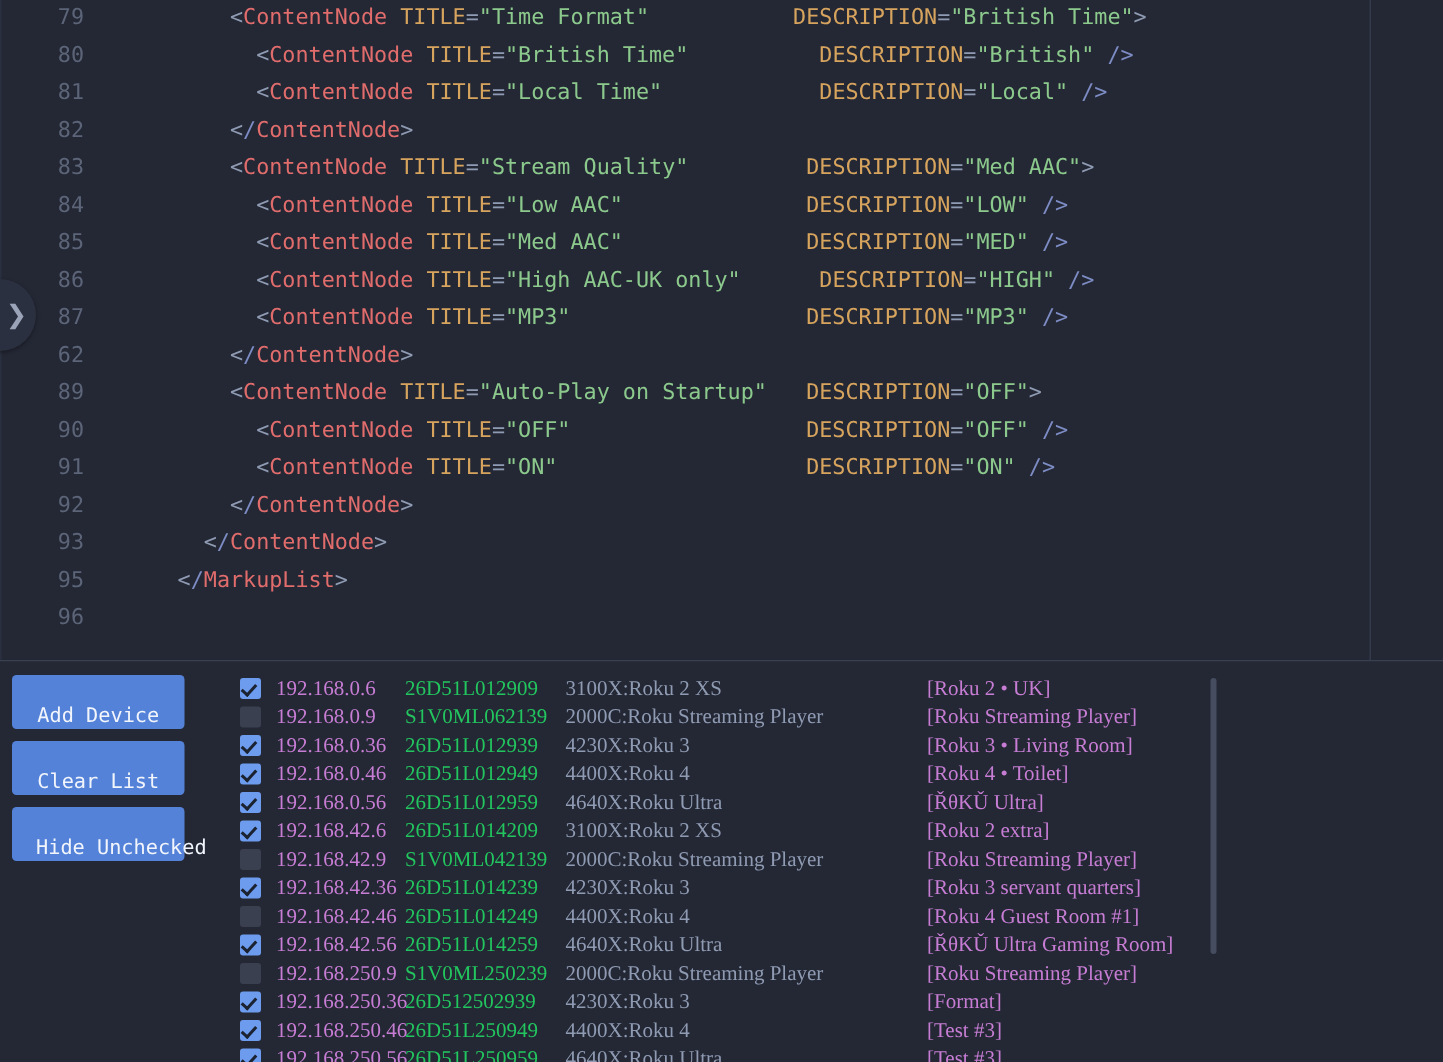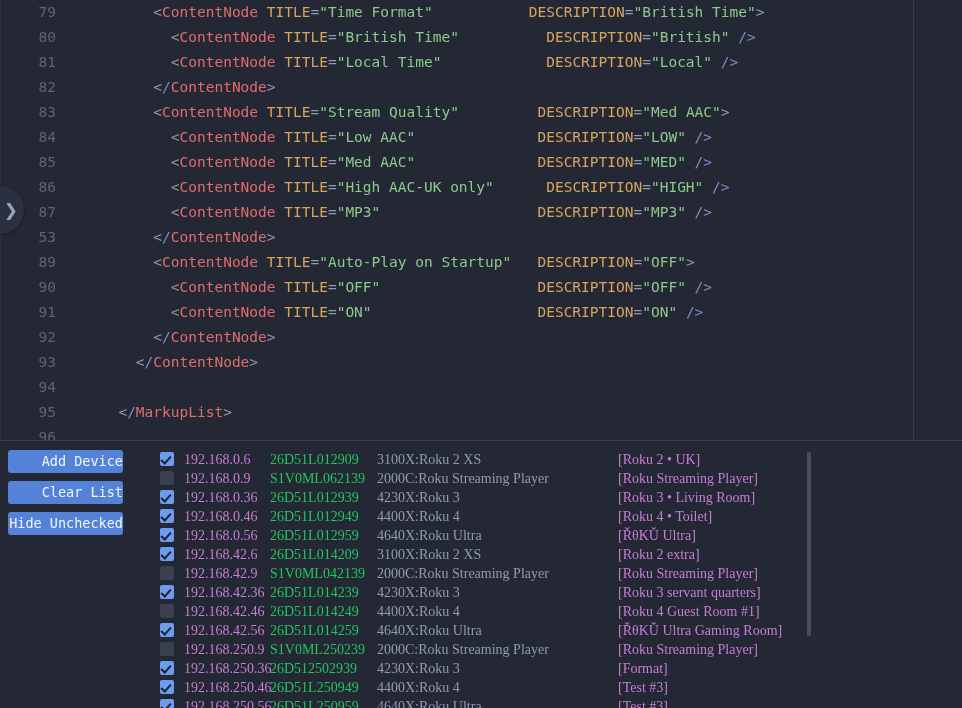--- a/index.html
+++ b/index.html
@@ -120,31 +120,31 @@
 
   #btn-column {
     position: absolute;
     left: 8px;
     top: 9px;
     width: 140px;
   }
   .panel-btn {
     display: block;
     width: 115px;
-    height: 23px;
+    height: 36px;
     margin-bottom: 8px;
     background: #5382d8;
     color: #f2f5fb;
     border: none;
     border-radius: 3px;
     font-family: "DejaVu Sans Mono", "Liberation Mono", monospace;
     font-size: 13.5px;
     line-height: 23px;
-    text-align: right;
-    padding: 0;
+    text-align: center;
+    padding: 16px;
     cursor: pointer;
     white-space: nowrap;
     letter-spacing: 0px;
   }
 
   #device-list {
     position: absolute;
     left: 160px;
     top: 9px;
     width: 650px;
@@ -235,27 +235,26 @@
     <div id="code-lines">
         <div class="code-line"><span class="ln">79</span><span class="code-text"><span>          </span><span class="tok-punct">&lt;</span><span class="tok-tag">ContentNode</span><span class="tok-punct"> </span><span class="tok-attr">TITLE</span><span class="tok-eq">=</span><span class="tok-str">"Time Format"</span><span class="tok-punct">           </span><span class="tok-attr">DESCRIPTION</span><span class="tok-eq">=</span><span class="tok-str">"British Time"</span><span class="tok-punct">&gt;</span></span></div>
         <div class="code-line"><span class="ln">80</span><span class="code-text"><span>            </span><span class="tok-punct">&lt;</span><span class="tok-tag">ContentNode</span><span class="tok-punct"> </span><span class="tok-attr">TITLE</span><span class="tok-eq">=</span><span class="tok-str">"British Time"</span><span class="tok-punct">          </span><span class="tok-attr">DESCRIPTION</span><span class="tok-eq">=</span><span class="tok-str">"British"</span><span class="tok-punct"> </span><span class="tok-slash">/&gt;</span></span></div>
         <div class="code-line"><span class="ln">81</span><span class="code-text"><span>            </span><span class="tok-punct">&lt;</span><span class="tok-tag">ContentNode</span><span class="tok-punct"> </span><span class="tok-attr">TITLE</span><span class="tok-eq">=</span><span class="tok-str">"Local Time"</span><span class="tok-punct">            </span><span class="tok-attr">DESCRIPTION</span><span class="tok-eq">=</span><span class="tok-str">"Local"</span><span class="tok-punct"> </span><span class="tok-slash">/&gt;</span></span></div>
         <div class="code-line"><span class="ln">82</span><span class="code-text"><span>          </span><span class="tok-punct">&lt;</span><span class="tok-slash">/</span><span class="tok-tag">ContentNode</span><span class="tok-punct">&gt;</span></span></div>
         <div class="code-line"><span class="ln">83</span><span class="code-text"><span>          </span><span class="tok-punct">&lt;</span><span class="tok-tag">ContentNode</span><span class="tok-punct"> </span><span class="tok-attr">TITLE</span><span class="tok-eq">=</span><span class="tok-str">"Stream Quality"</span><span class="tok-punct">         </span><span class="tok-attr">DESCRIPTION</span><span class="tok-eq">=</span><span class="tok-str">"Med AAC"</span><span class="tok-punct">&gt;</span></span></div>
         <div class="code-line"><span class="ln">84</span><span class="code-text"><span>            </span><span class="tok-punct">&lt;</span><span class="tok-tag">ContentNode</span><span class="tok-punct"> </span><span class="tok-attr">TITLE</span><span class="tok-eq">=</span><span class="tok-str">"Low AAC"</span><span class="tok-punct">              </span><span class="tok-attr">DESCRIPTION</span><span class="tok-eq">=</span><span class="tok-str">"LOW"</span><span class="tok-punct"> </span><span class="tok-slash">/&gt;</span></span></div>
         <div class="code-line"><span class="ln">85</span><span class="code-text"><span>            </span><span class="tok-punct">&lt;</span><span class="tok-tag">ContentNode</span><span class="tok-punct"> </span><span class="tok-attr">TITLE</span><span class="tok-eq">=</span><span class="tok-str">"Med AAC"</span><span class="tok-punct">              </span><span class="tok-attr">DESCRIPTION</span><span class="tok-eq">=</span><span class="tok-str">"MED"</span><span class="tok-punct"> </span><span class="tok-slash">/&gt;</span></span></div>
         <div class="code-line"><span class="ln">86</span><span class="code-text"><span>            </span><span class="tok-punct">&lt;</span><span class="tok-tag">ContentNode</span><span class="tok-punct"> </span><span class="tok-attr">TITLE</span><span class="tok-eq">=</span><span class="tok-str">"High AAC-UK only"</span><span class="tok-punct">      </span><span class="tok-attr">DESCRIPTION</span><span class="tok-eq">=</span><span class="tok-str">"HIGH"</span><span class="tok-punct"> </span><span class="tok-slash">/&gt;</span></span></div>
         <div class="code-line"><span class="ln">87</span><span class="code-text"><span>            </span><span class="tok-punct">&lt;</span><span class="tok-tag">ContentNode</span><span class="tok-punct"> </span><span class="tok-attr">TITLE</span><span class="tok-eq">=</span><span class="tok-str">"MP3"</span><span class="tok-punct">                  </span><span class="tok-attr">DESCRIPTION</span><span class="tok-eq">=</span><span class="tok-str">"MP3"</span><span class="tok-punct"> </span><span class="tok-slash">/&gt;</span></span></div>
-        <div class="code-line"><span class="ln">53</span><span class="code-text"><span>          </span><span class="tok-punct">&lt;</span><span class="tok-slash">/</span><span class="tok-tag">ContentNode</span><span class="tok-punct">&gt;</span></span></div>
+        <div class="code-line"><span class="ln">62</span><span class="code-text"><span>          </span><span class="tok-punct">&lt;</span><span class="tok-slash">/</span><span class="tok-tag">ContentNode</span><span class="tok-punct">&gt;</span></span></div>
         <div class="code-line"><span class="ln">89</span><span class="code-text"><span>          </span><span class="tok-punct">&lt;</span><span class="tok-tag">ContentNode</span><span class="tok-punct"> </span><span class="tok-attr">TITLE</span><span class="tok-eq">=</span><span class="tok-str">"Auto-Play on Startup"</span><span class="tok-punct">   </span><span class="tok-attr">DESCRIPTION</span><span class="tok-eq">=</span><span class="tok-str">"OFF"</span><span class="tok-punct">&gt;</span></span></div>
         <div class="code-line"><span class="ln">90</span><span class="code-text"><span>            </span><span class="tok-punct">&lt;</span><span class="tok-tag">ContentNode</span><span class="tok-punct"> </span><span class="tok-attr">TITLE</span><span class="tok-eq">=</span><span class="tok-str">"OFF"</span><span class="tok-punct">                  </span><span class="tok-attr">DESCRIPTION</span><span class="tok-eq">=</span><span class="tok-str">"OFF"</span><span class="tok-punct"> </span><span class="tok-slash">/&gt;</span></span></div>
         <div class="code-line"><span class="ln">91</span><span class="code-text"><span>            </span><span class="tok-punct">&lt;</span><span class="tok-tag">ContentNode</span><span class="tok-punct"> </span><span class="tok-attr">TITLE</span><span class="tok-eq">=</span><span class="tok-str">"ON"</span><span class="tok-punct">                   </span><span class="tok-attr">DESCRIPTION</span><span class="tok-eq">=</span><span class="tok-str">"ON"</span><span class="tok-punct"> </span><span class="tok-slash">/&gt;</span></span></div>
         <div class="code-line"><span class="ln">92</span><span class="code-text"><span>          </span><span class="tok-punct">&lt;</span><span class="tok-slash">/</span><span class="tok-tag">ContentNode</span><span class="tok-punct">&gt;</span></span></div>
         <div class="code-line"><span class="ln">93</span><span class="code-text"><span>        </span><span class="tok-punct">&lt;</span><span class="tok-slash">/</span><span class="tok-tag">ContentNode</span><span class="tok-punct">&gt;</span></span></div>
-        <div class="code-line"><span class="ln">94</span><span class="code-text"></span></div>
         <div class="code-line"><span class="ln">95</span><span class="code-text"><span>      </span><span class="tok-punct">&lt;</span><span class="tok-slash">/</span><span class="tok-tag">MarkupList</span><span class="tok-punct">&gt;</span></span></div>
         <div class="code-line"><span class="ln">96</span><span class="code-text"></span></div>
       </div>
     <div id="ruler"></div>
   </div>
 
   <button id="reveal-btn">
     <span class="chev">❯</span>
   </button>
 

